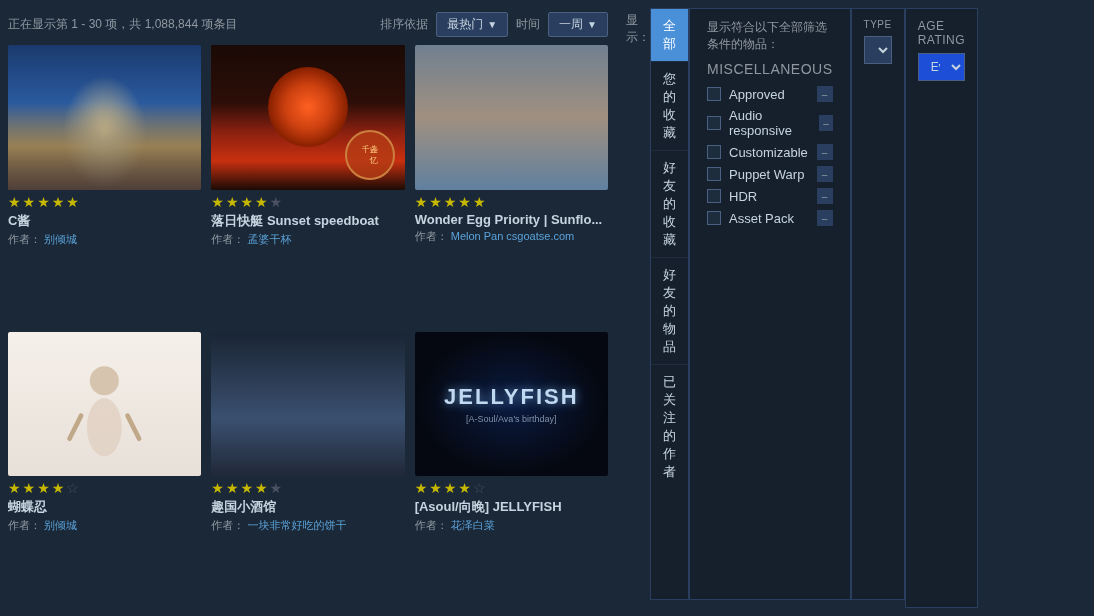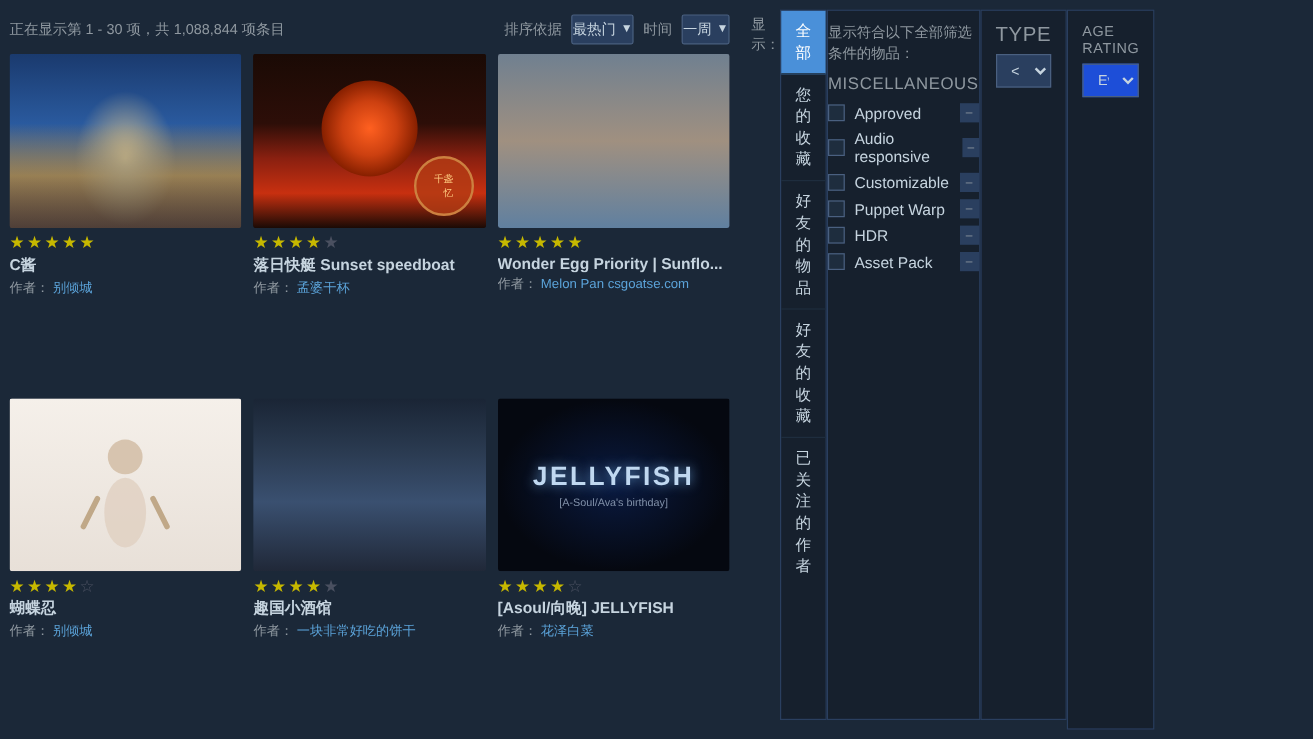--- a/index.html
+++ b/index.html
@@ -46,21 +46,21 @@
     }
 
     .sort-label {
       color: #8f98a0;
     }
 
     .sort-btn {
       background: #2a3f5f;
       border: 1px solid #4a6080;
       color: #c6d4df;
-      padding: 3px 0;
+      padding: 3px 10px;
       cursor: pointer;
       border-radius: 2px;
       font-size: 12px;
       display: flex;
       align-items: center;
       gap: 4px;
     }
 
     .sort-btn .arrow {
       font-size: 10px;
@@ -271,21 +271,21 @@
     }
 
     .display-option.active {
       background: #4a90d9;
       color: #fff;
     }
 
     .filter-section {
       background: #16202d;
       border: 1px solid #2a3f5f;
-      padding: 10px 0;
+      padding: 10px 17px;
       margin-bottom: 8px;
     }
 
     .filter-section-title {
       color: #8f98a0;
       font-size: 12px;
       margin-bottom: 8px;
     }
 
     .filter-group-label {
@@ -337,21 +337,21 @@
 
     .type-section {
       background: #16202d;
       border: 1px solid #2a3f5f;
       padding: 10px 12px;
       margin-bottom: 8px;
     }
 
     .type-label {
       color: #8f98a0;
-      font-size: 17px;
+      font-size: 10px;
       margin-bottom: 6px;
       text-transform: uppercase;
       letter-spacing: 0.5px;
     }
 
     .type-select {
       width: 100%;
       background: #2a3f5f;
       border: 1px solid #4a6080;
       color: #c6d4df;
@@ -534,22 +534,22 @@
     </div>
   </div>
 
   <div class="sidebar">
 
     <div class="sidebar-section-label">显示：</div>
 
     <div class="display-options">
       <div class="display-option active">全部</div>
       <div class="display-option">您的收藏</div>
+      <div class="display-option">好友的收藏</div>
       <div class="display-option">好友的物品</div>
-      <div class="display-option">好友的收藏</div>
       <div class="display-option">已关注的作者</div>
     </div>
 
     <div class="filter-section">
       <div class="filter-section-title">显示符合以下全部筛选条件的物品：</div>
       <div class="filter-group-label">MISCELLANEOUS</div>
 
       <div class="filter-item">
         <input type="checkbox" class="filter-checkbox" style="">
         <span>Approved</span>

